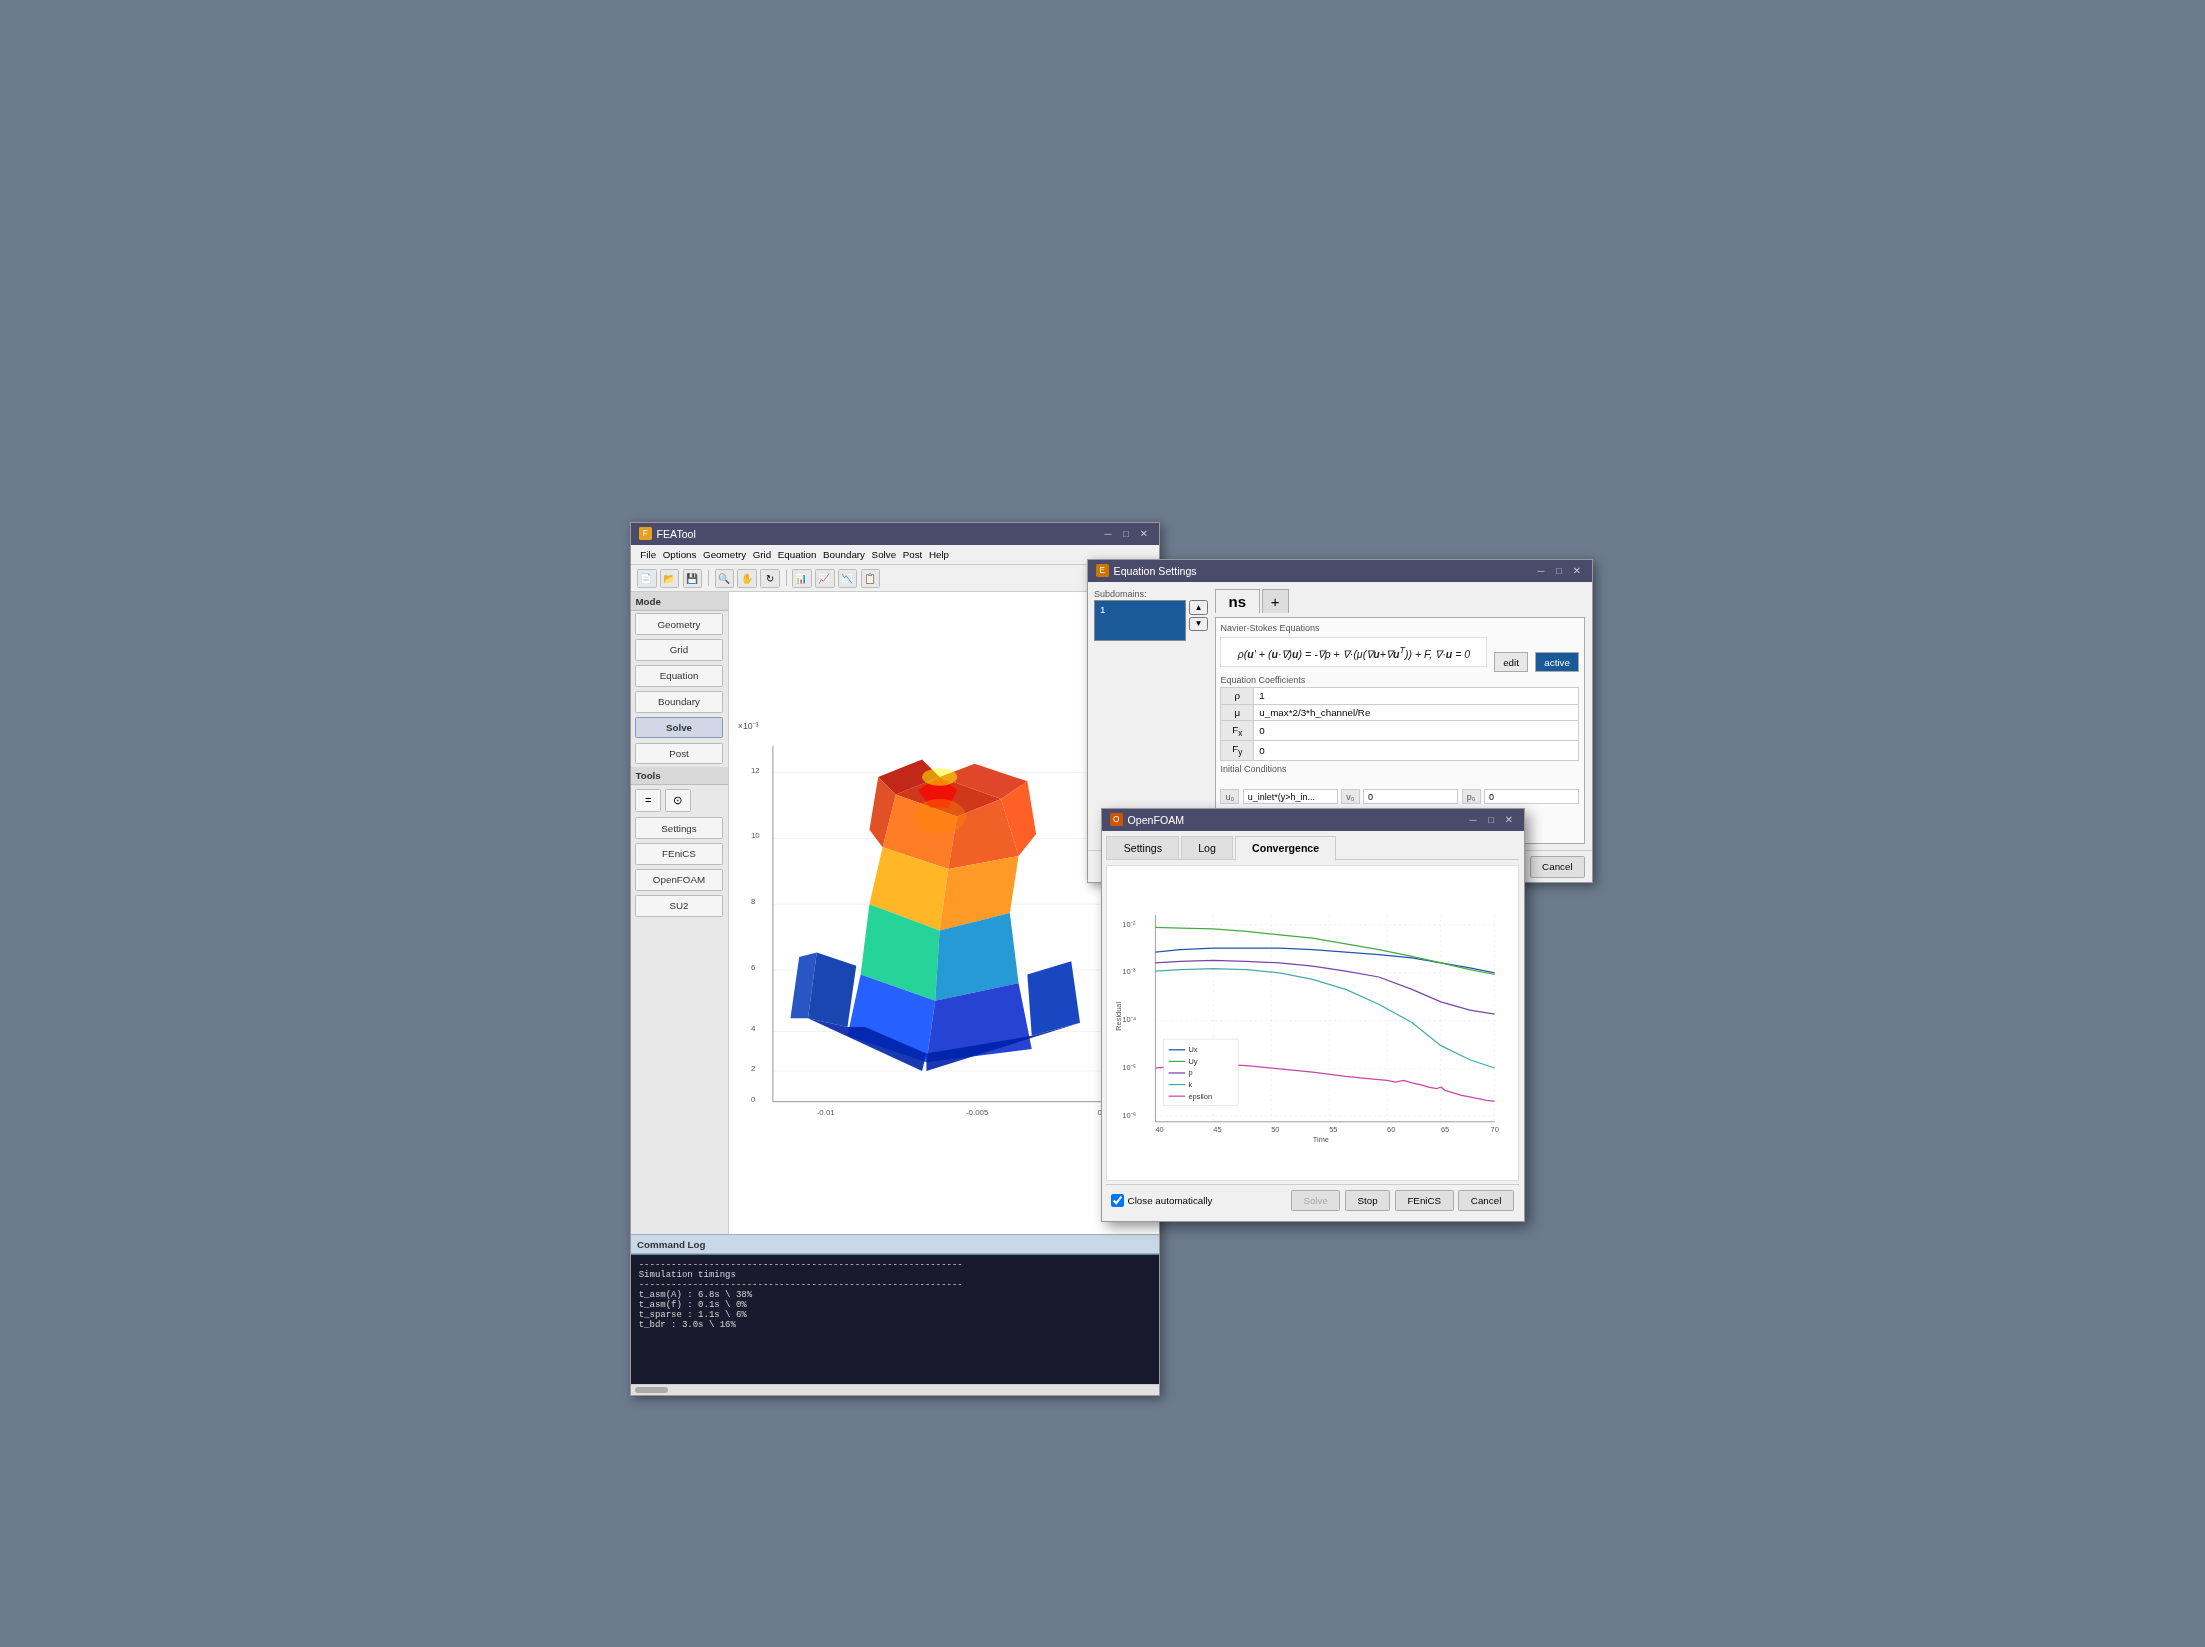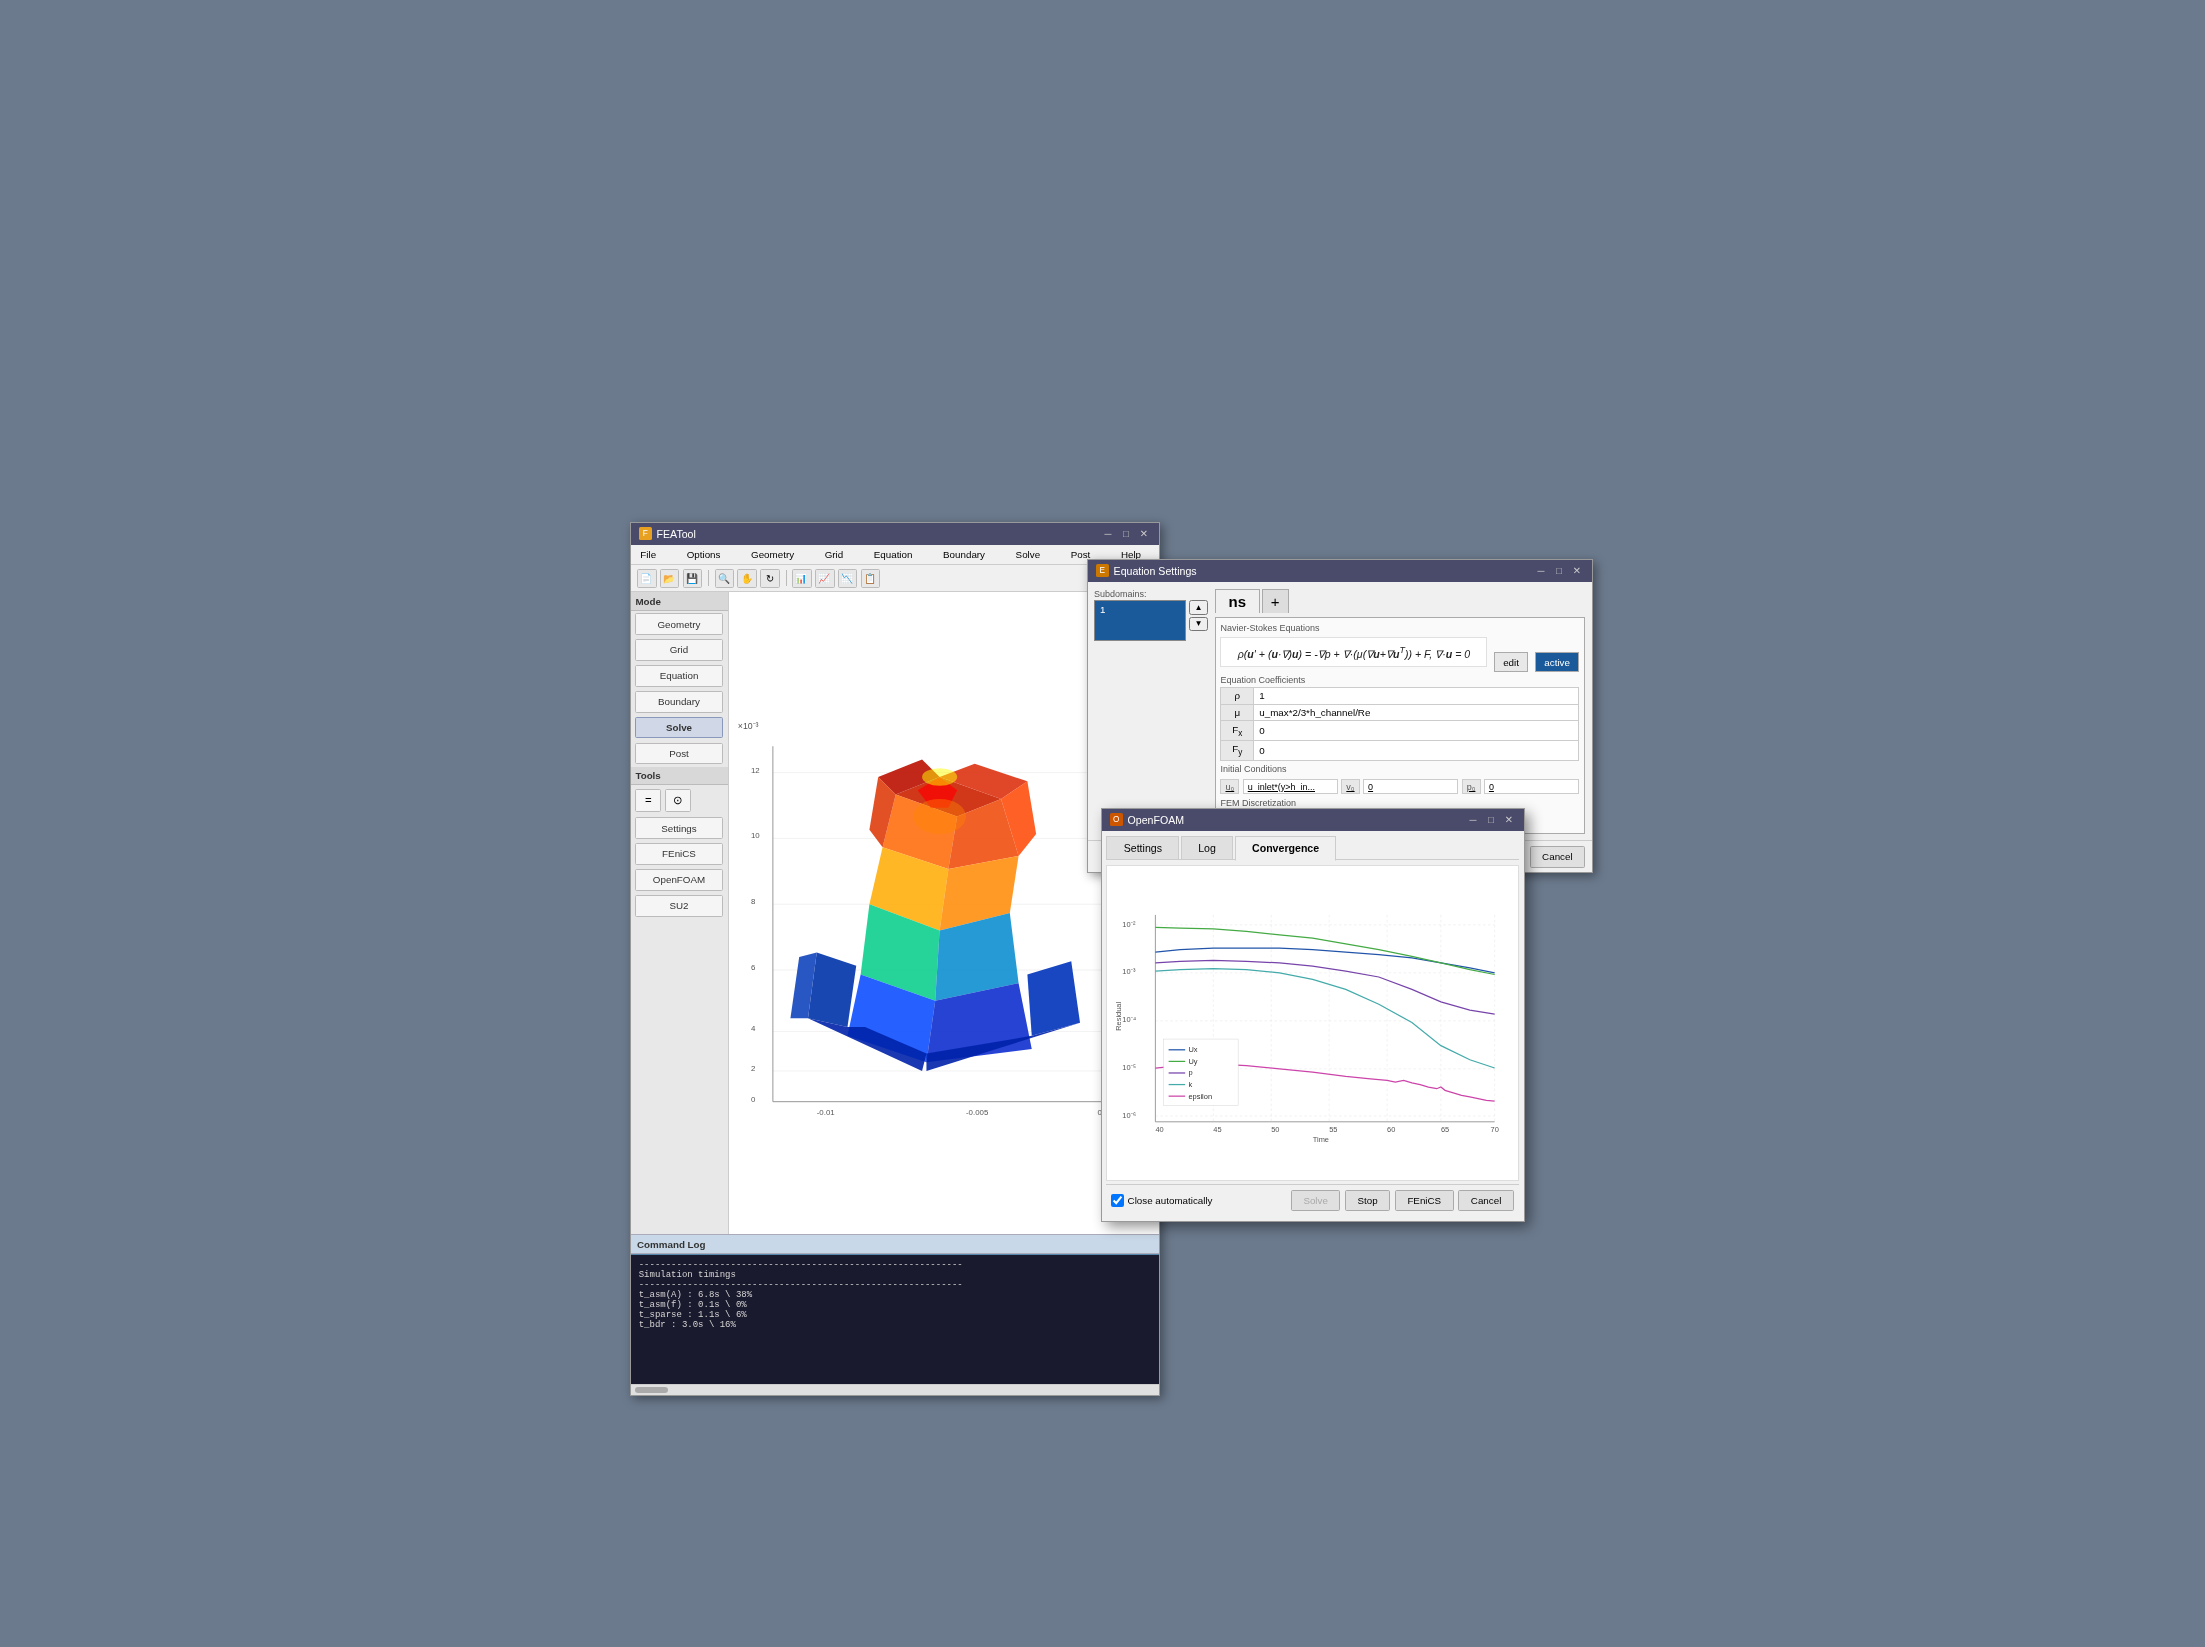--- a/index.html
+++ b/index.html
@@ -66,21 +66,21 @@
       align-items: center;
       justify-content: center;
     }
 
     
     .menubar {
       background: #f0f0f0;
       border-bottom: 0.8px solid #ccc;
       padding: 2.4px 6.5px;
       display: flex;
-      gap: 24px;
+      gap: 0;
       font-size: 9.8px;
     }
     .menubar span {
       cursor: pointer;
       padding: 1.6px 3.3px;
     }
 
     
     .toolbar {
       background: #f0f0f0;
@@ -311,22 +311,21 @@
       width: 33px;
       text-align: center;
     }
     .coeff-table .val-cell {
       background: white;
     }
     .init-row {
       display: flex;
       align-items: center;
       gap: 3.3px;
-      margin-top: 5px;
-      text-decoration: underline;
+      margin-top: 15px;
     }
     .init-label {
       font-size: 9px;
       color: #555;
       background: #e8e8e8;
       border: 0.8px solid #ccc;
       padding: 1.6px 4.1px;
     }
     .init-val {
       background: white;

